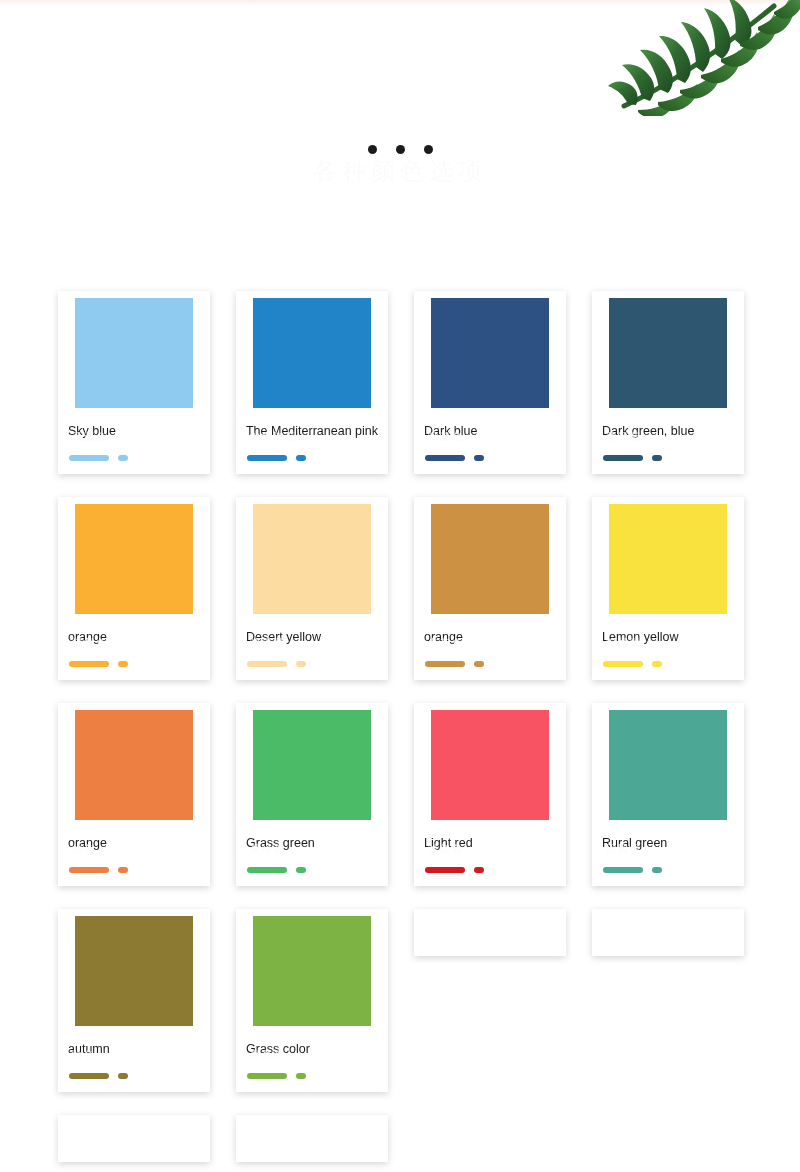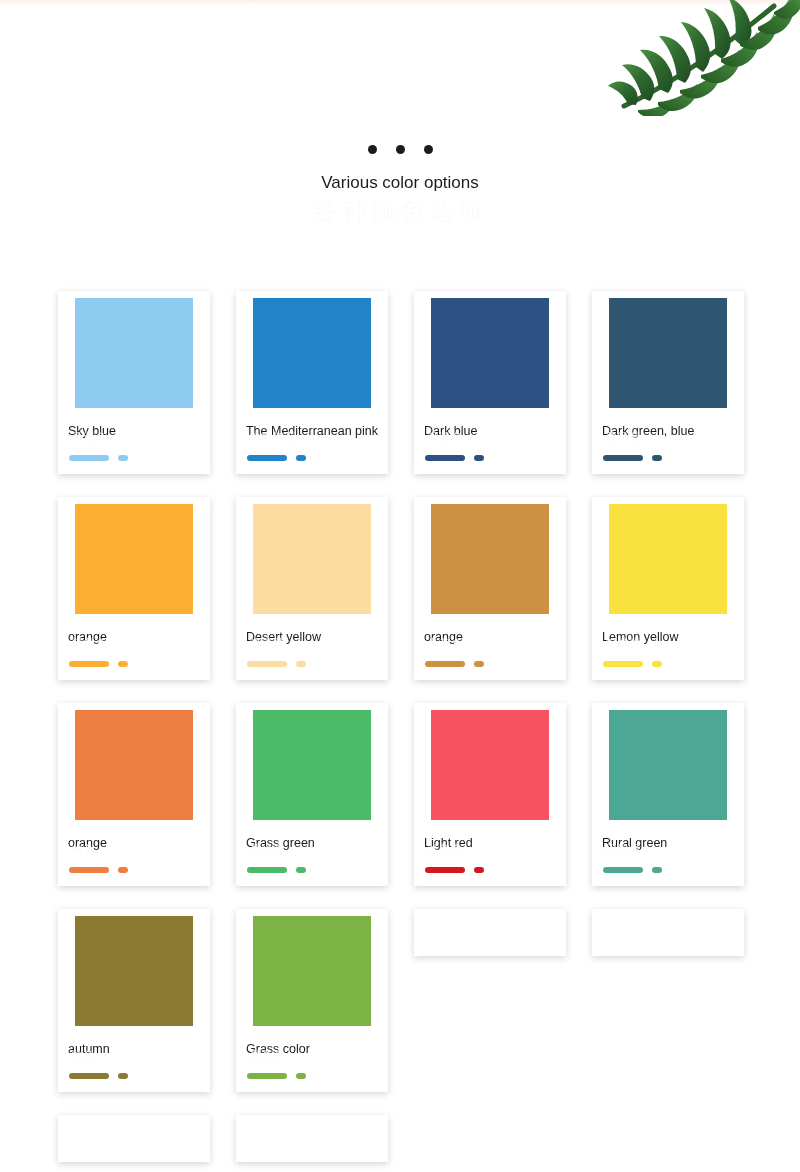--- a/index.html
+++ b/index.html
@@ -215,21 +215,20 @@
     </g>
   </svg>
 </div>
 
 <div class="header">
   <div class="dots">
     <span class="dot"></span>
     <span class="dot"></span>
     <span class="dot"></span>
   </div>
-  <p class="subtitle">Various color options</p>
   <p class="watermark-sub">各种颜色选项</p>
 </div>
 
 <div class="grid">
     <div class="cardslot">
       <div class="card">
         <div class="swatch" style="background: rgb(143, 203, 240);"></div>
         <div class="card-watermark">天蓝色</div>
         <div class="card-label">Sky blue</div>
         <div class="indicators">

